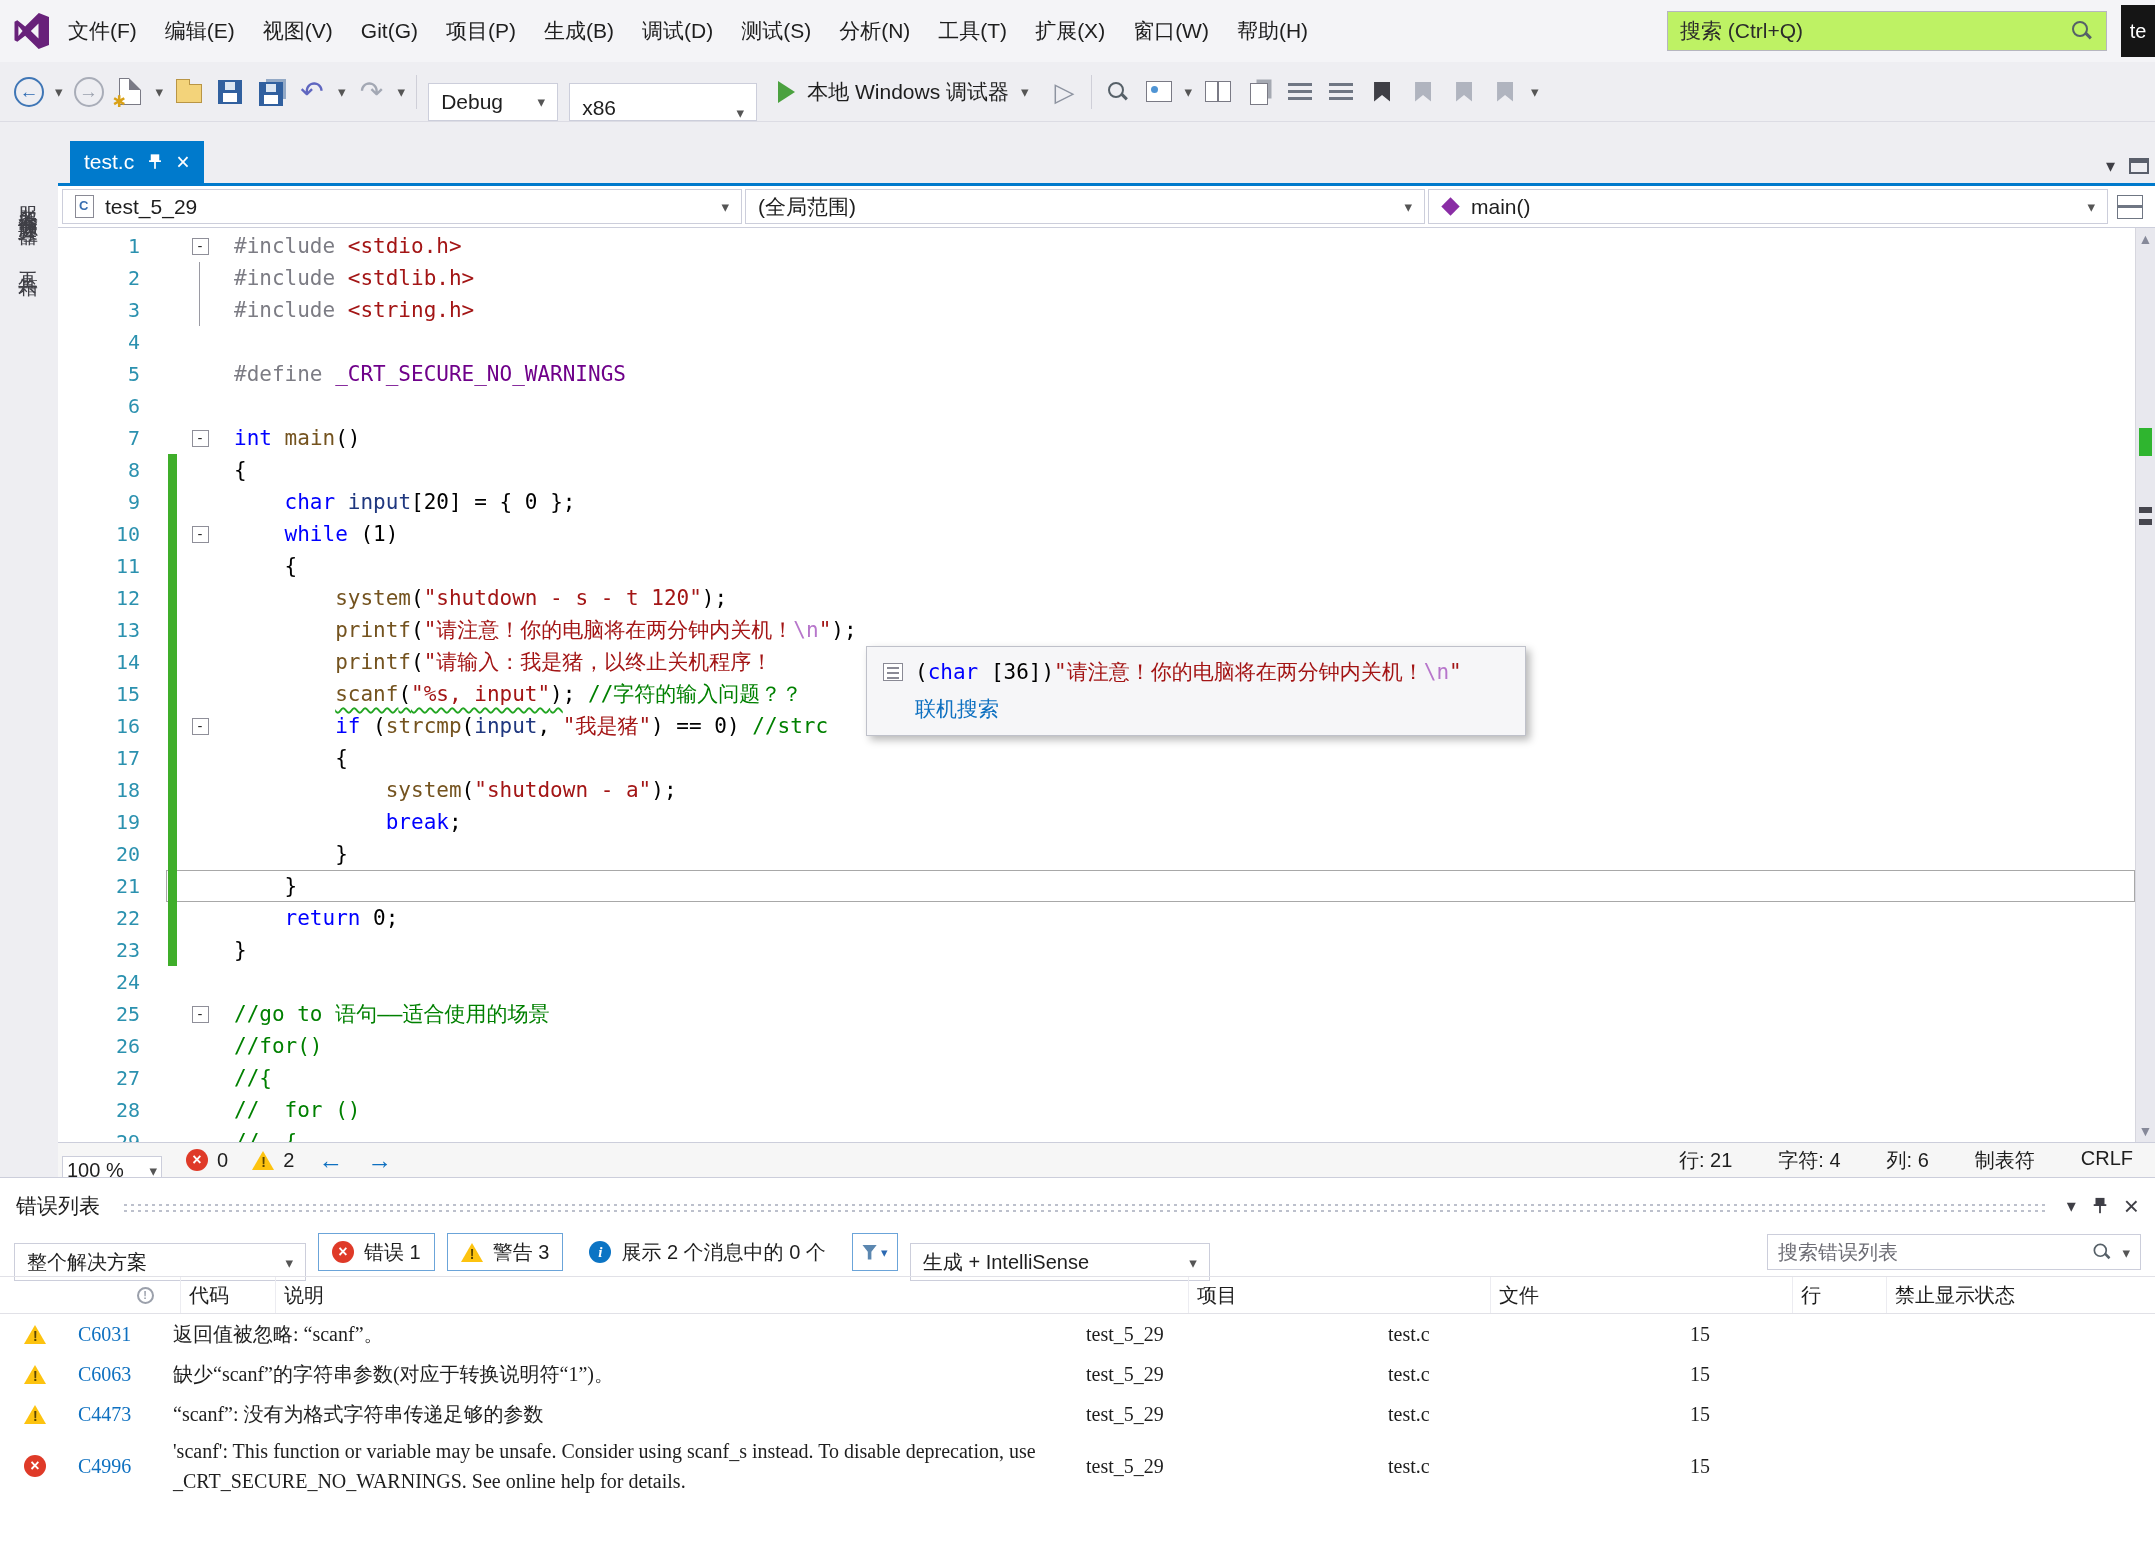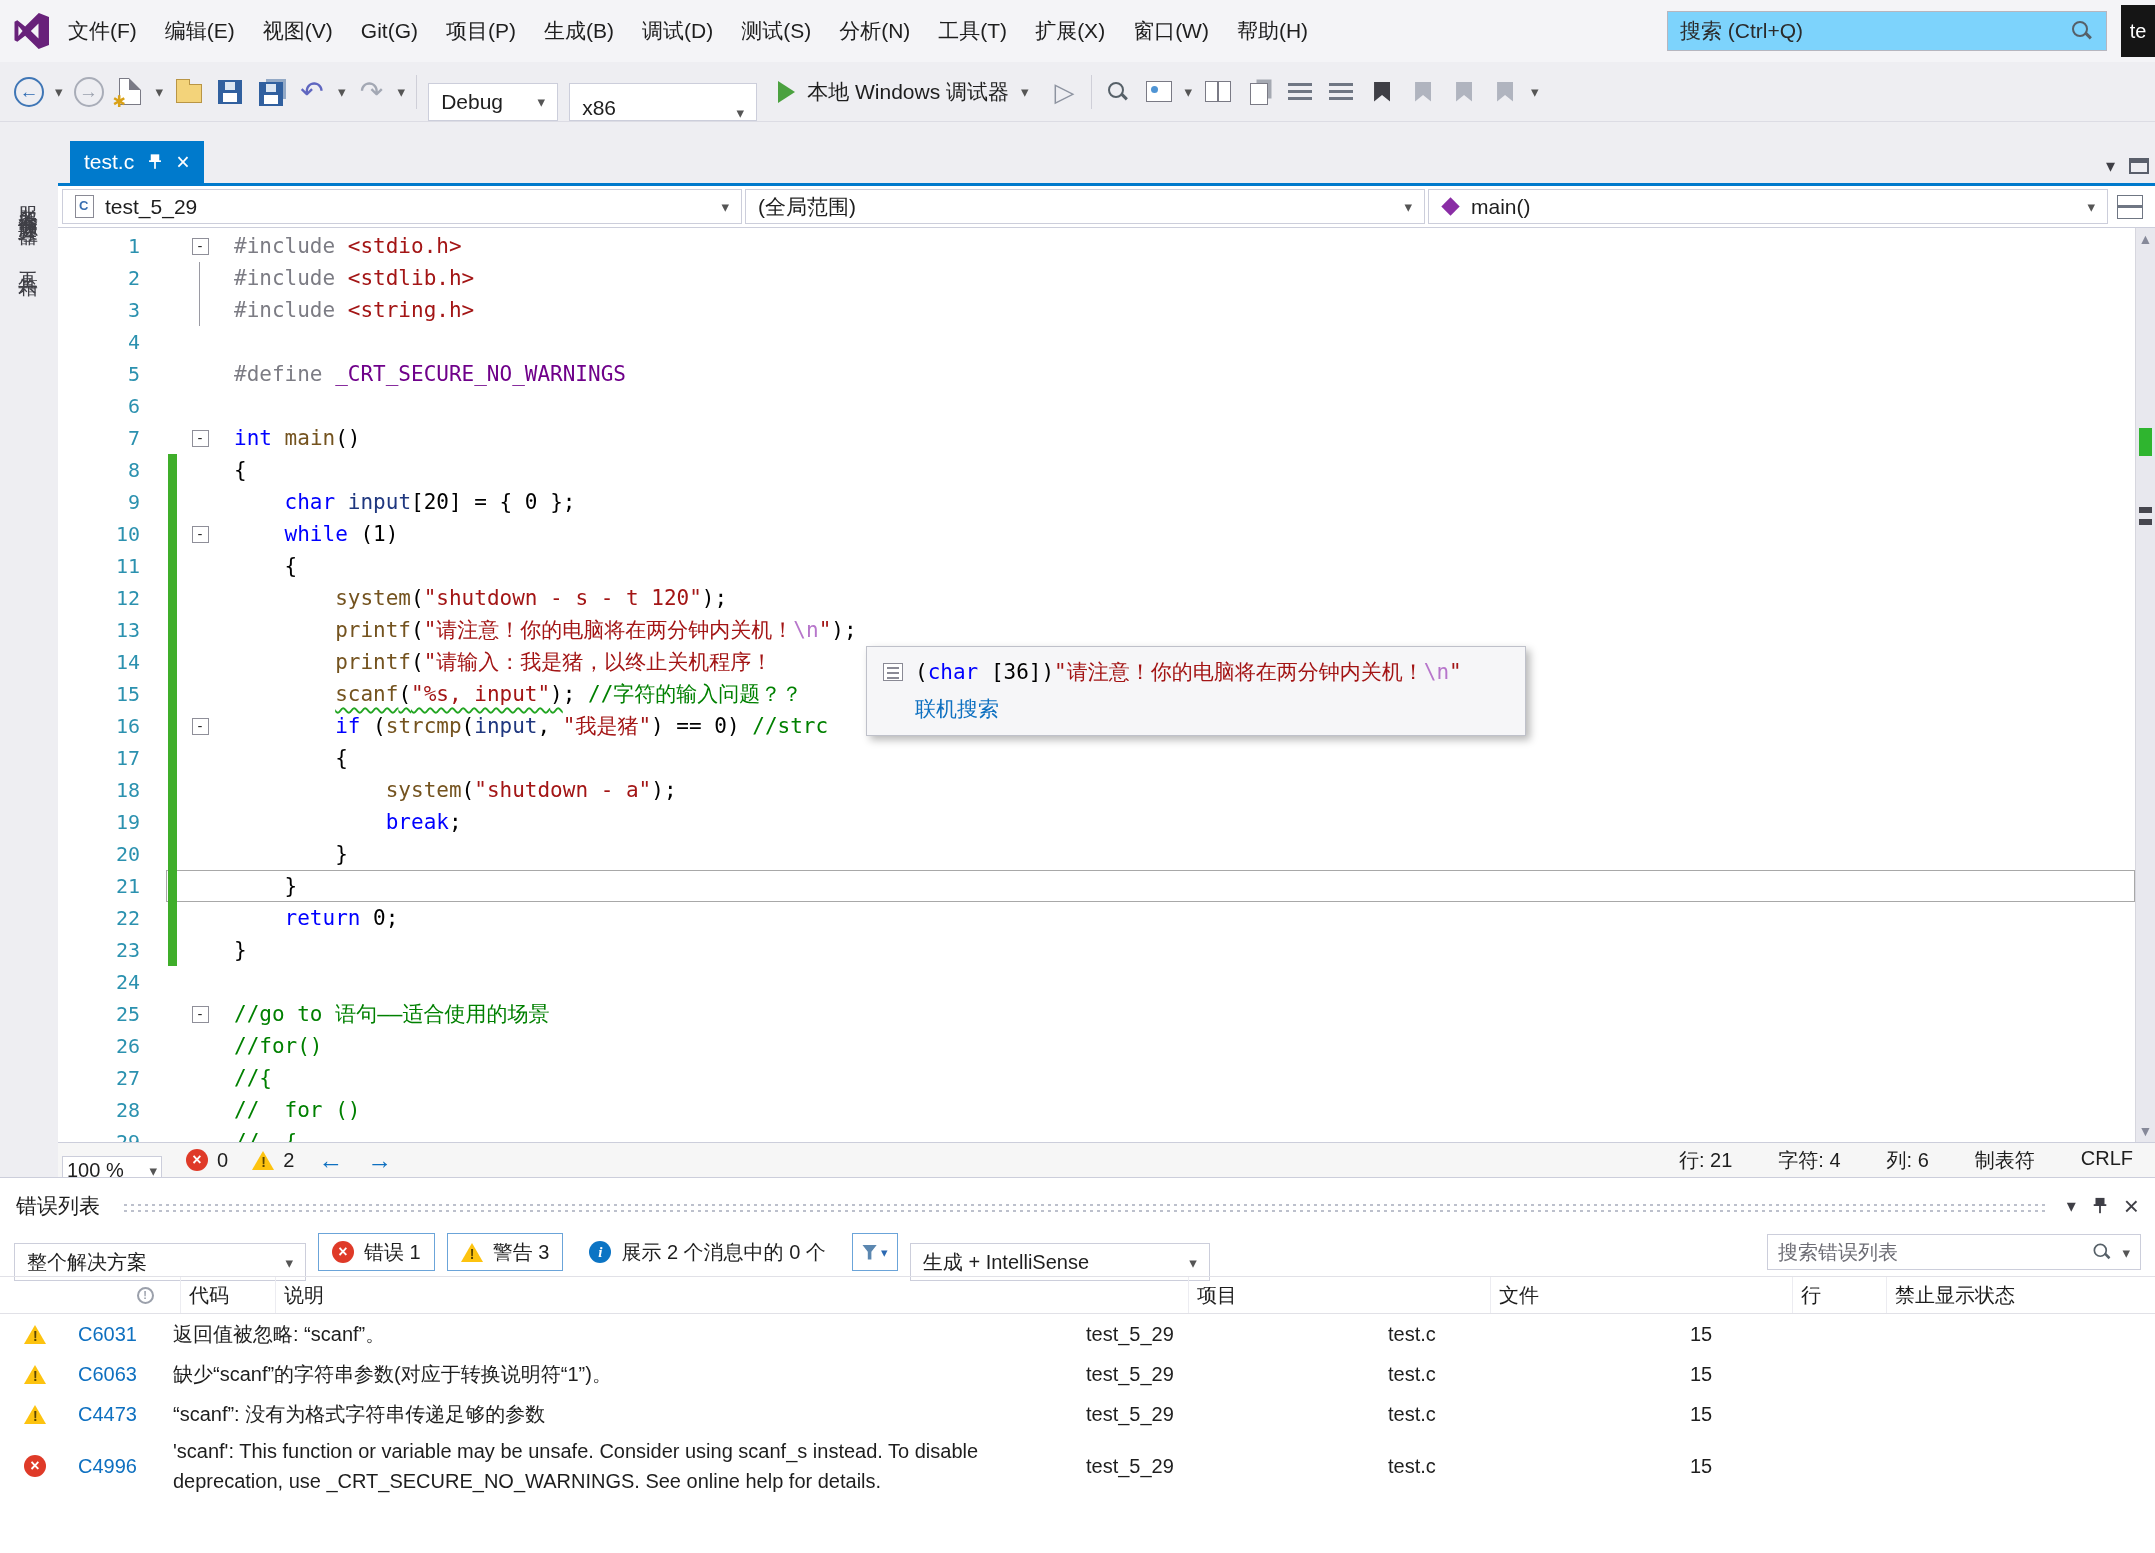--- a/index.html
+++ b/index.html
@@ -5,21 +5,21 @@
   * { box-sizing: border-box; }
   html,body { margin:0; padding:0; width:2155px; height:1553px; overflow:hidden;
     font-family:"Liberation Sans",sans-serif; font-size:20px; color:#1e1e1e; background:#eeeef2; }
   .app { display:flex; flex-direction:column; width:2155px; height:1553px; }
 
   
   .menubar { height:62px; background:#f4f4f7; display:flex; align-items:center; padding:0 0 0 8px; flex:none; }
   .vslogo { width:46px; height:42px; display:flex; align-items:center; justify-content:center; flex:none; }
   .menu-items { display:flex; align-items:center;text-align:center; }
   .menu-item { padding:9px 14px; font-size:21px; white-space:nowrap; }
-  .menu-search { margin-left:auto; width:440px; height:40px; background:#7dd3fc; border:1px solid #b6b6bf;
+  .menu-search { margin-left:auto; width:440px; height:40px; background:#bef264; border:1px solid #b6b6bf;
     display:flex; align-items:center; padding:0 12px; font-size:21px; color:#2b2b2b; flex:none; }
   .menu-search .spacer { flex:1; }
   .te-badge { width:34px; height:52px; margin-left:14px; background:#151515; color:#fff;
     display:flex; align-items:center; justify-content:center; font-size:20px; flex:none; }
 
   
   .toolbar { height:60px; background:#eeeef2; border-bottom:1px solid #dcdce4; display:flex; align-items:center;
     padding:0 14px; gap:11px; flex:none; font-size:21px; }
   .tsep { width:1px; height:34px; background:#cfcfd8; flex:none; }
   .tbicon { display:flex; align-items:center; justify-content:center; min-width:30px; height:36px; flex:none; }
@@ -175,21 +175,21 @@
   .esearch .i-mag { transform:scale(.85); }
 
   .egrid { display:grid; grid-template-columns:70px 95px 913px 302px 302px 94px 1fr; padding-left:110px; align-items:center; }
   .ehead { height:38px; border-top:1px solid #e1e1e7; border-bottom:1px solid #e1e1e7; flex:none; }
   .ehead .hc { display:flex; align-items:center; height:100%; padding-left:8px; border-left:1px solid #ececf1; gap:8px; }
   .ehead .hc:first-child { border-left:none; justify-content:center; padding-left:0; }
   .sevcol { width:17px; height:17px; border:2px solid #9ba0ab; border-radius:50%; color:#9ba0ab;
     font:bold 11px/13px "Liberation Sans",sans-serif; text-align:center; }
   .erows { flex:1; overflow:hidden; }
   .erow { min-height:40px; padding:2px 0; }
-  .erow .cell { padding-left:8px; }
+  .erow .cell { padding-left:8px;font-family:Liberation Serif, serif; }
   .erow .cell.icon { display:flex; justify-content:center; padding-left:0; }
   .erow .desc { padding-right:36px; line-height:30px; }
   .codelink { color:#0e70c0; }
 </style>
 </head>
 <body>
 
 <div class="app">
 
   <div class="menubar">

